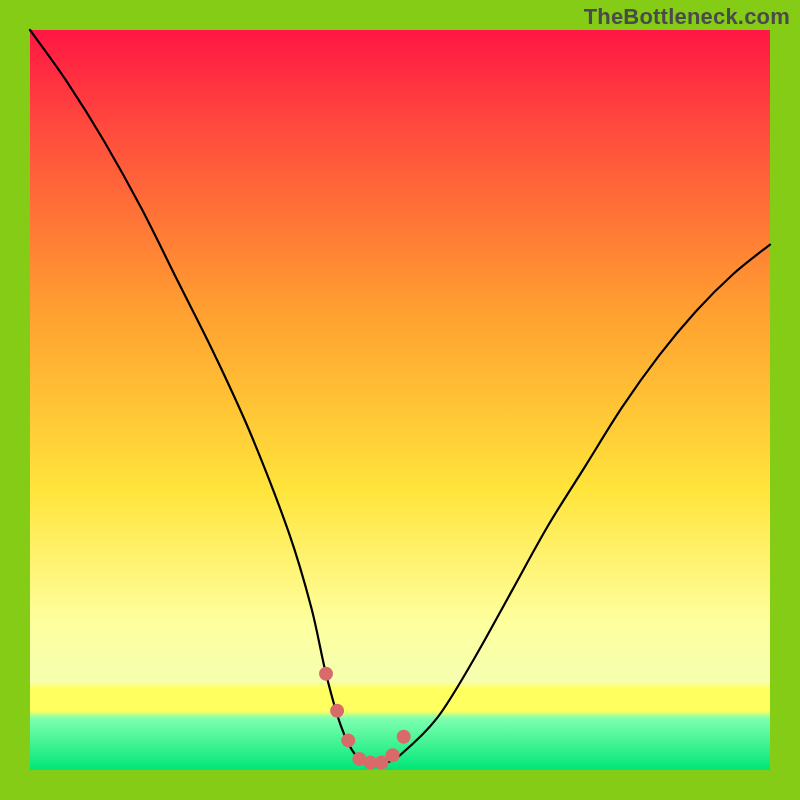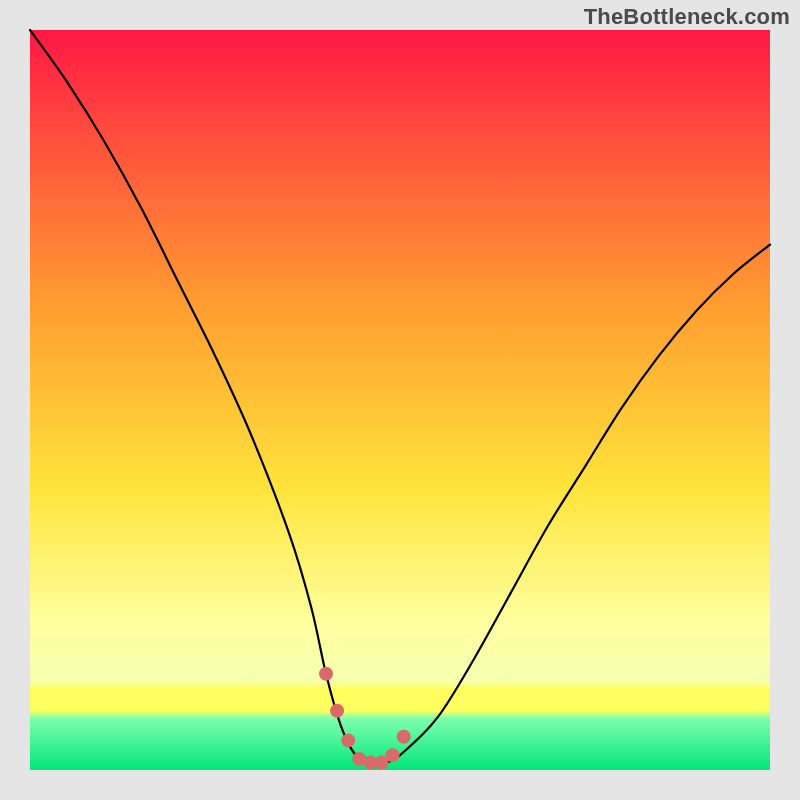--- a/index.html
+++ b/index.html
@@ -8,21 +8,21 @@
     width: 800px;
     height: 800px;
     background: #000;
     overflow: hidden;
     font-family: Arial, Helvetica, sans-serif;
   }
   .frame {
     position: relative;
     width: 800px;
     height: 800px;
-    background: #e5e5e5;
+    background: #84cc16;
   }
   .watermark {
     position: absolute;
     top: 4px;
     right: 10px;
     color: #4a4a4a;
     font-size: 22px;
     font-weight: 600;
     letter-spacing: 0.2px;
     z-index: 10;

